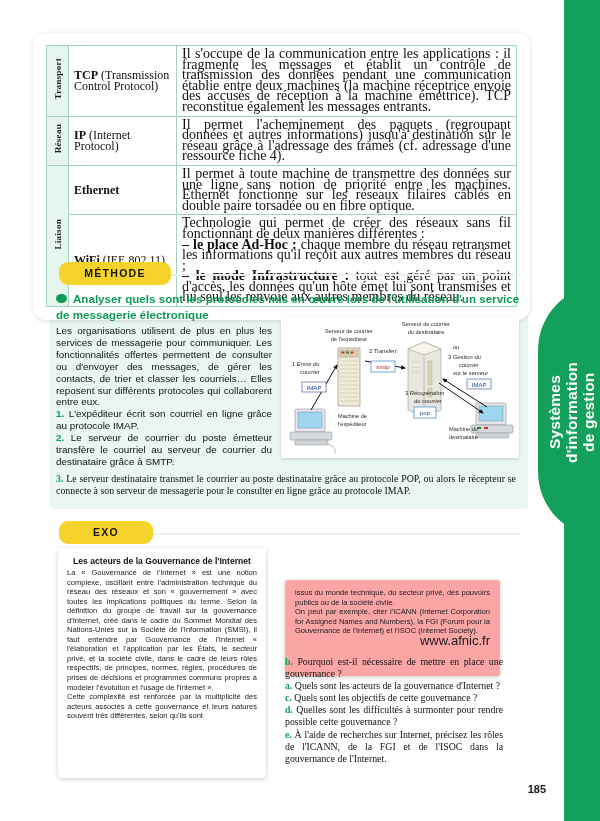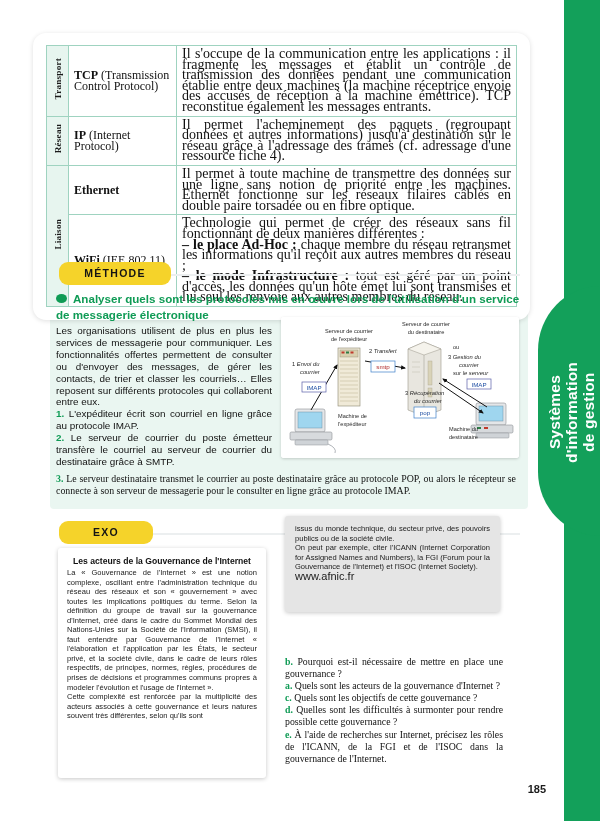--- a/index.html
+++ b/index.html
@@ -228,39 +228,39 @@
     font-family: "Liberation Sans", sans-serif;
     font-size: 7.55px;
     line-height: 9.55px;
     text-align: justify;
     color: #1a1a1a;
   }
   .exo-left .doc-text p { margin: 0; }
 
   .exo-mid {
     position: absolute;
-    left: 285px; top: 516px;
+    left: 285px; top: 580px;
     width: 215px; height: 96px;
-    background: #e5e5e5;
+    background: #fca5a5;
     border-radius: 3px;
     box-shadow: 0 1px 4px rgba(0,0,0,0.22);
     z-index: 5;
     padding: 8px 10px 6px 10px;
   }
   .exo-mid .doc-text {
     font-family: "Liberation Sans", sans-serif;
     font-size: 7.55px;
     line-height: 9.6px;
     text-align: justify;
     color: #1a1a1a;
   }
   .exo-mid .doc-text p { margin: 0; }
   .exo-mid .src {
-    text-align: left;
-    font-size: 11px;
+    text-align: right;
+    font-size: 13px;
     margin-top: 5px;
   }
 
   .exo-questions {
     position: absolute;
     left: 285px; top: 656px;
     width: 218px;
     z-index: 5;
     font-family: "Liberation Serif", serif;
     font-size: 9.8px;

